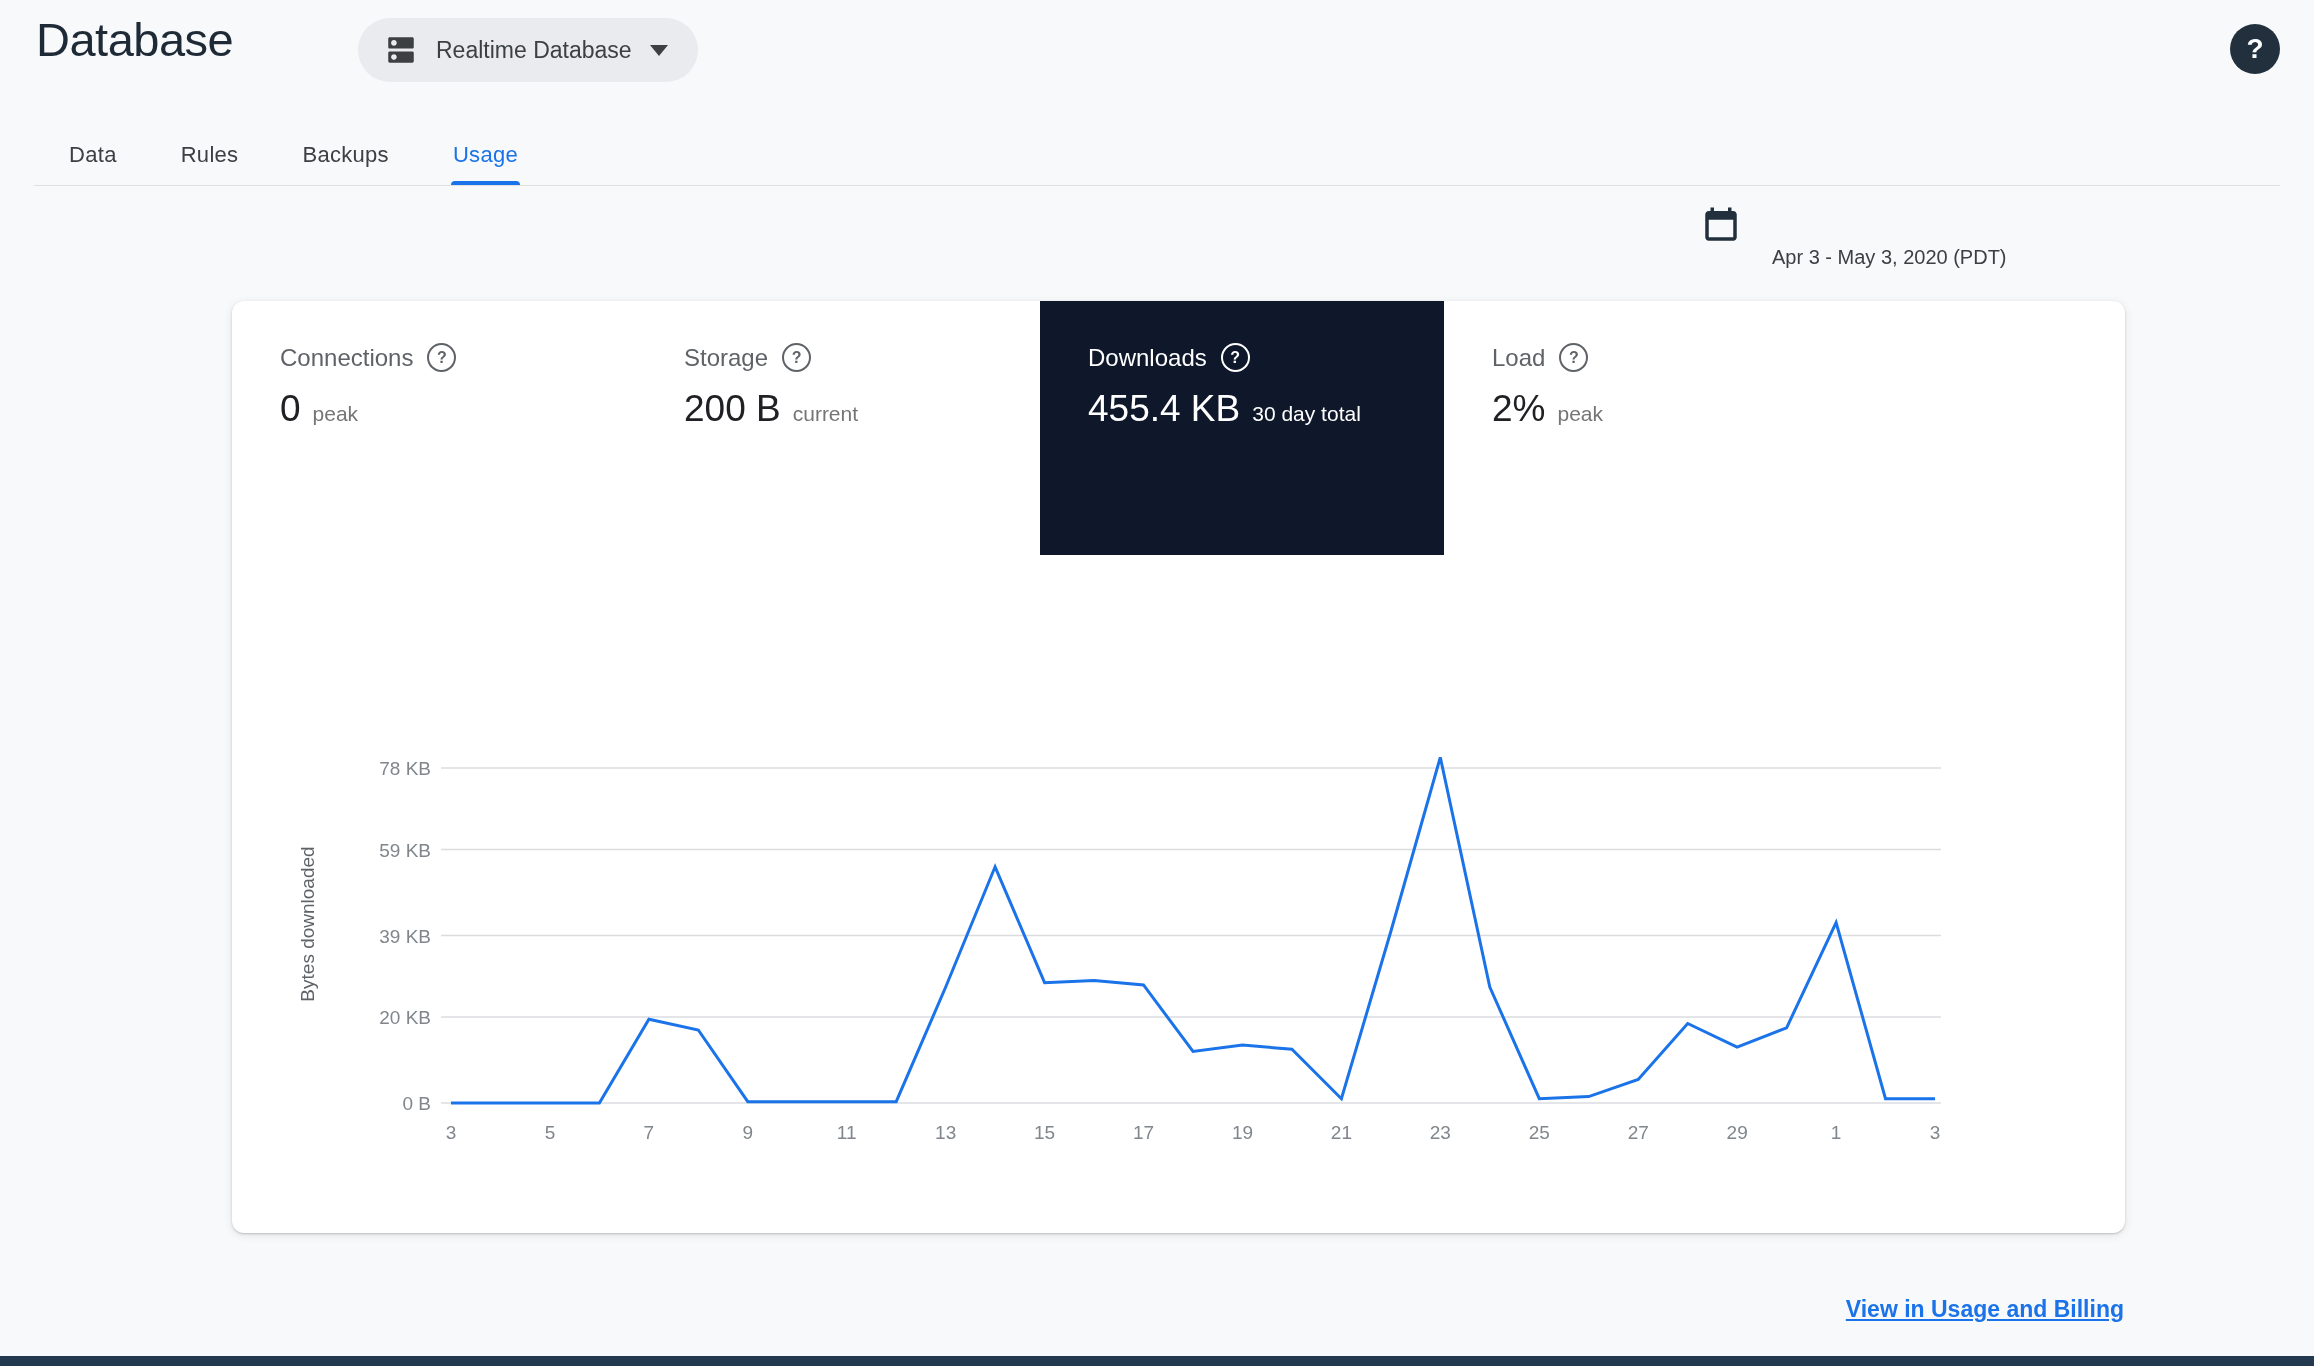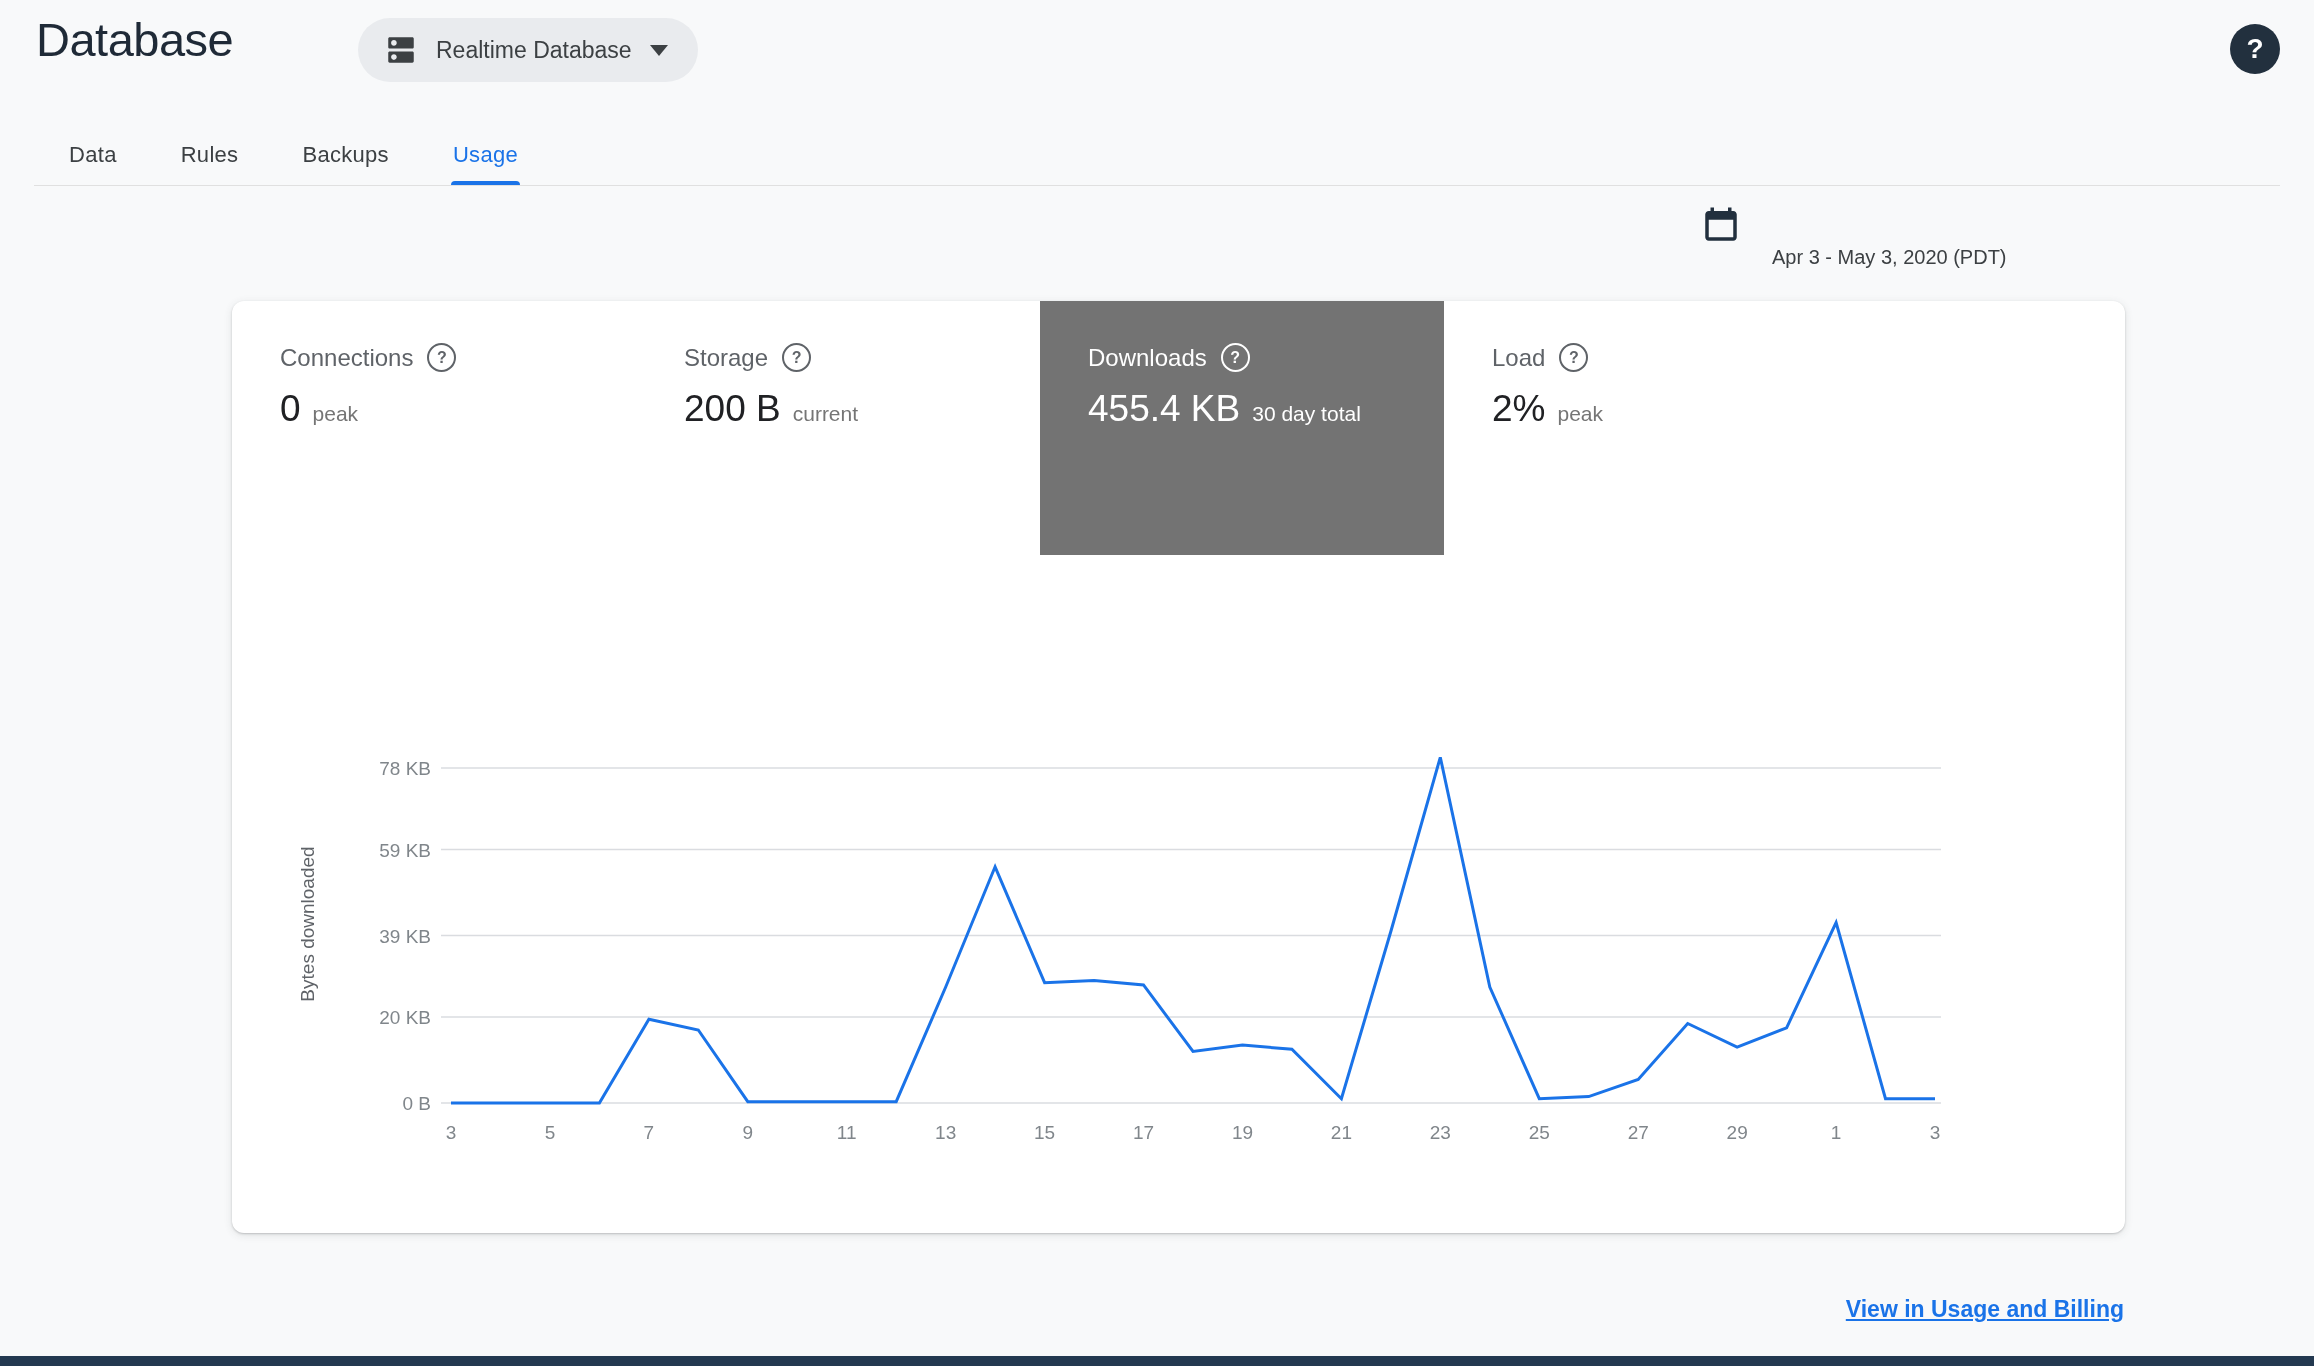--- a/index.html
+++ b/index.html
@@ -29,21 +29,21 @@
   .date-dropdown .label{font-size:23px;color:#202124;}
   .date-dropdown .tri{border-left-width:10px;border-right-width:10px;border-top-width:12px;}
   .date-detail{position:absolute;left:1772px;top:246px;font-size:20px;color:#3c4043;}
 
   
   .card{position:absolute;left:232px;top:301px;width:1893px;height:932px;background:#fff;border-radius:12px;
     box-shadow:0 1px 2px rgba(60,64,67,.25),0 2px 8px rgba(60,64,67,.12);}
   .metrics{position:absolute;left:0;top:0;display:flex;}
   .metric-tab{width:404px;height:254px;box-sizing:border-box;padding:42px 0 0 48px;cursor:pointer;}
   .metric-tab.first{border-radius:12px 0 0 0;}
-  .metric-tab.selected{background:#737373;color:#fff;}
+  .metric-tab.selected{background:#0f172a;color:#fff;}
   .metric-label-row{display:flex;align-items:flex-end;gap:14px;font-size:24px;color:#5f6368;}
   .metric-tab.selected .metric-label-row{color:#fff;}
   .metric-help{width:25px;height:25px;border:2px solid currentColor;border-radius:50%;font-size:16px;font-weight:700;
     display:flex;align-items:center;justify-content:center;flex:none;}
   .metric-value-row{margin-top:16px;display:flex;align-items:baseline;gap:12px;}
   .metric-value{font-size:37px;color:#202124;}
   .metric-unit{font-size:21px;color:#757575;}
   .metric-tab.selected .metric-value{color:#fff;}
   .metric-tab.selected .metric-unit{color:#fff;}
 

